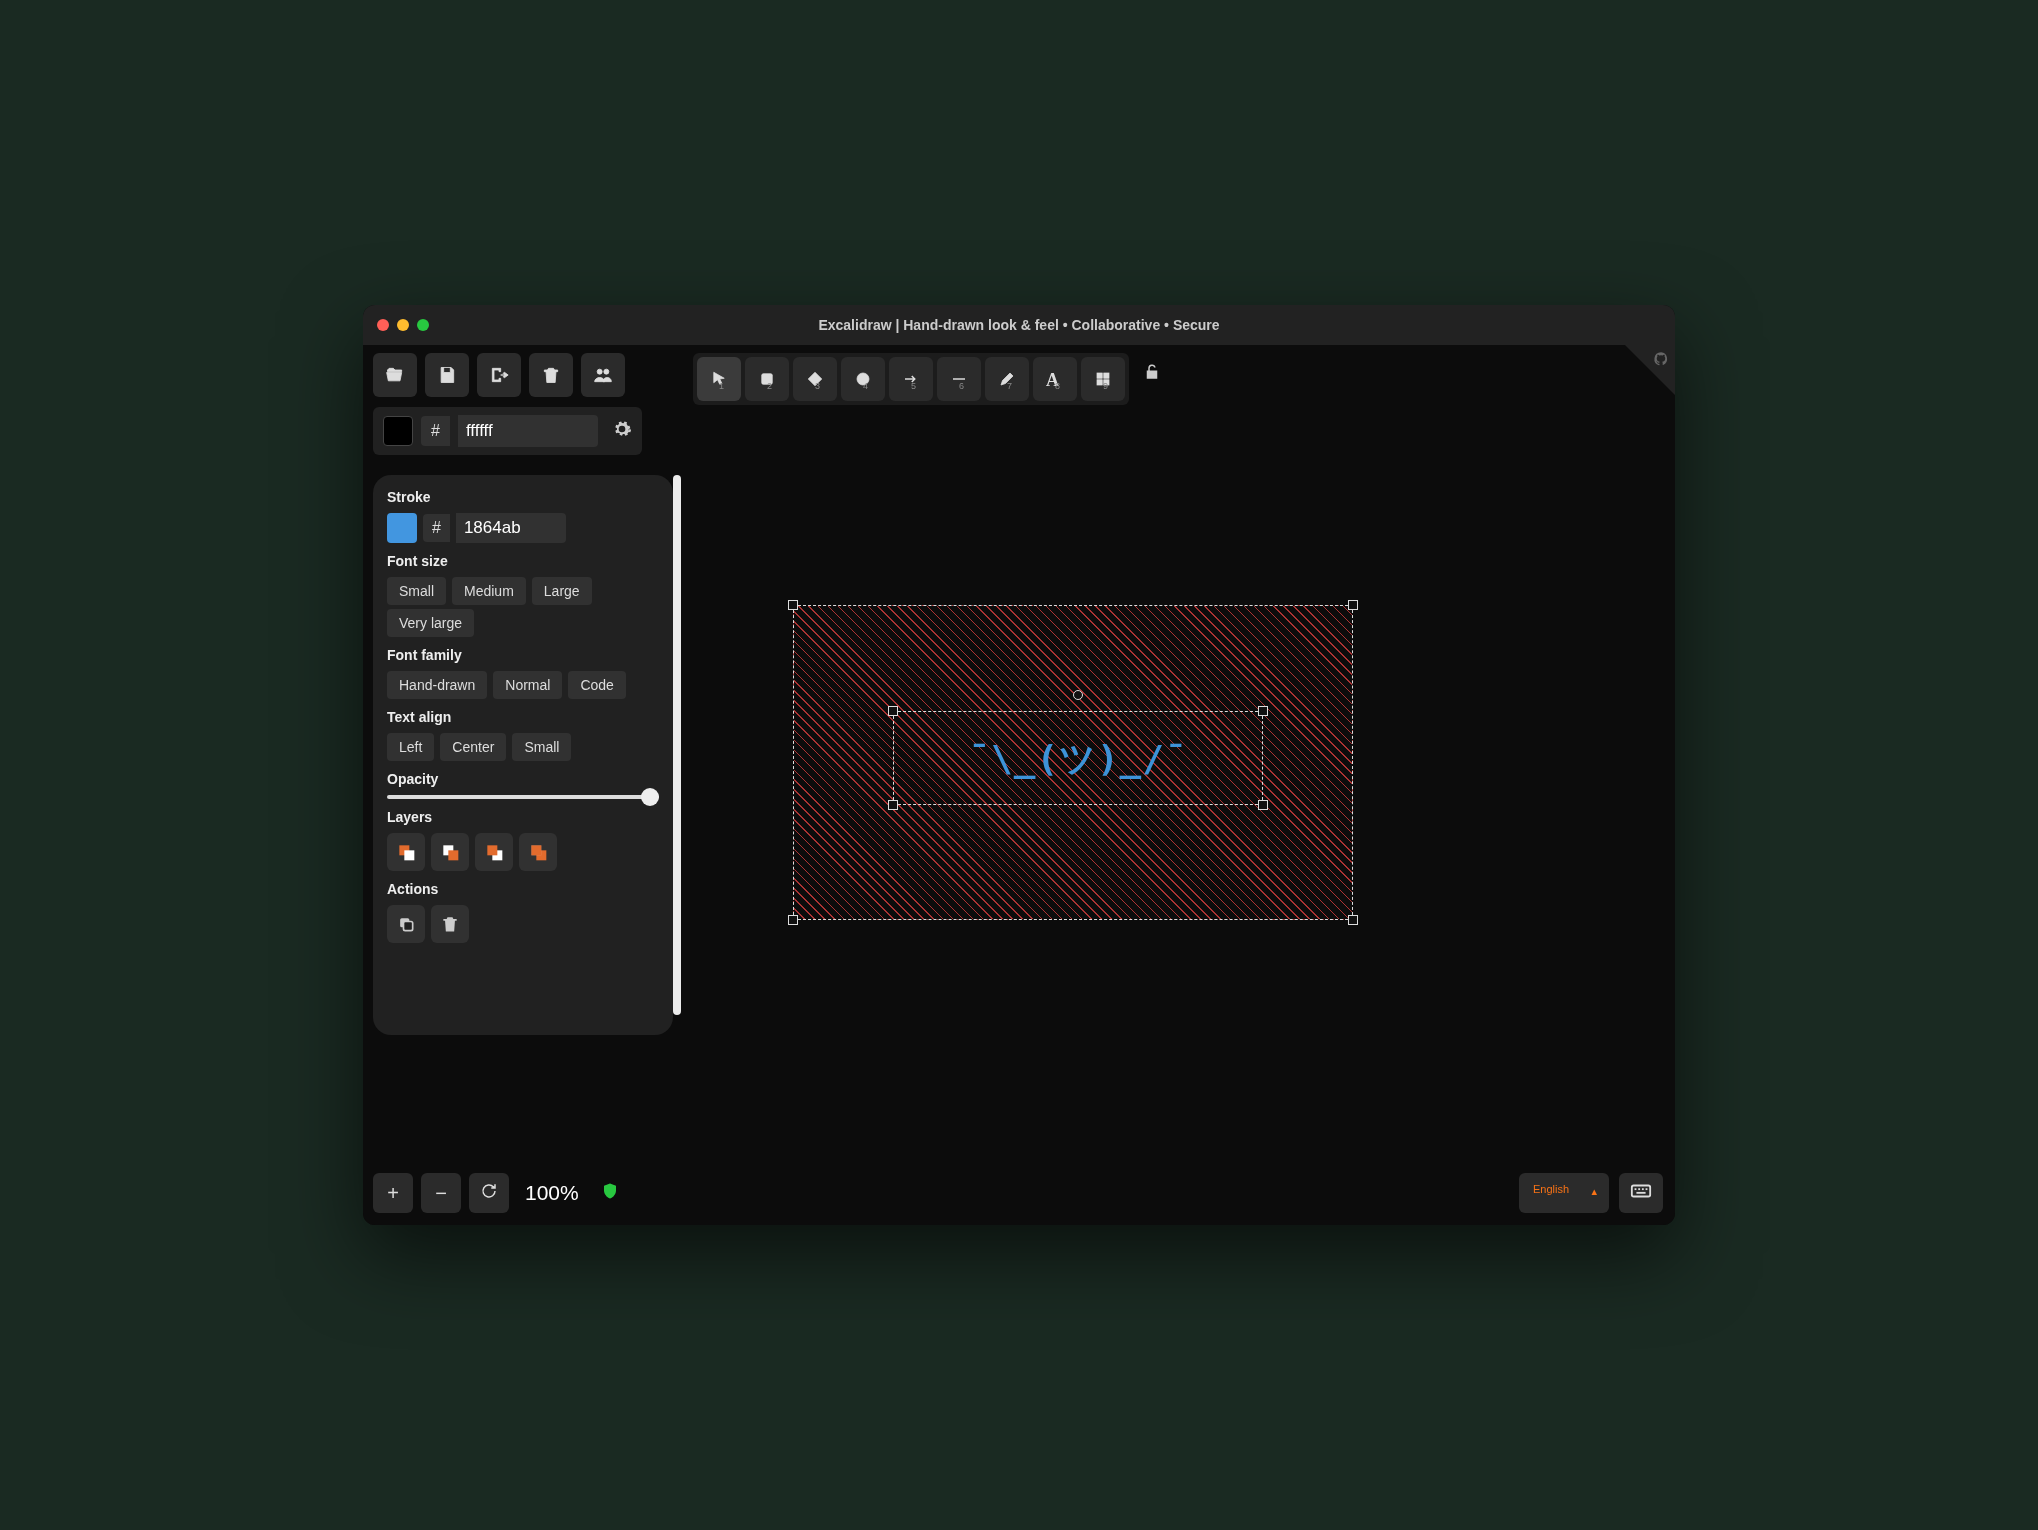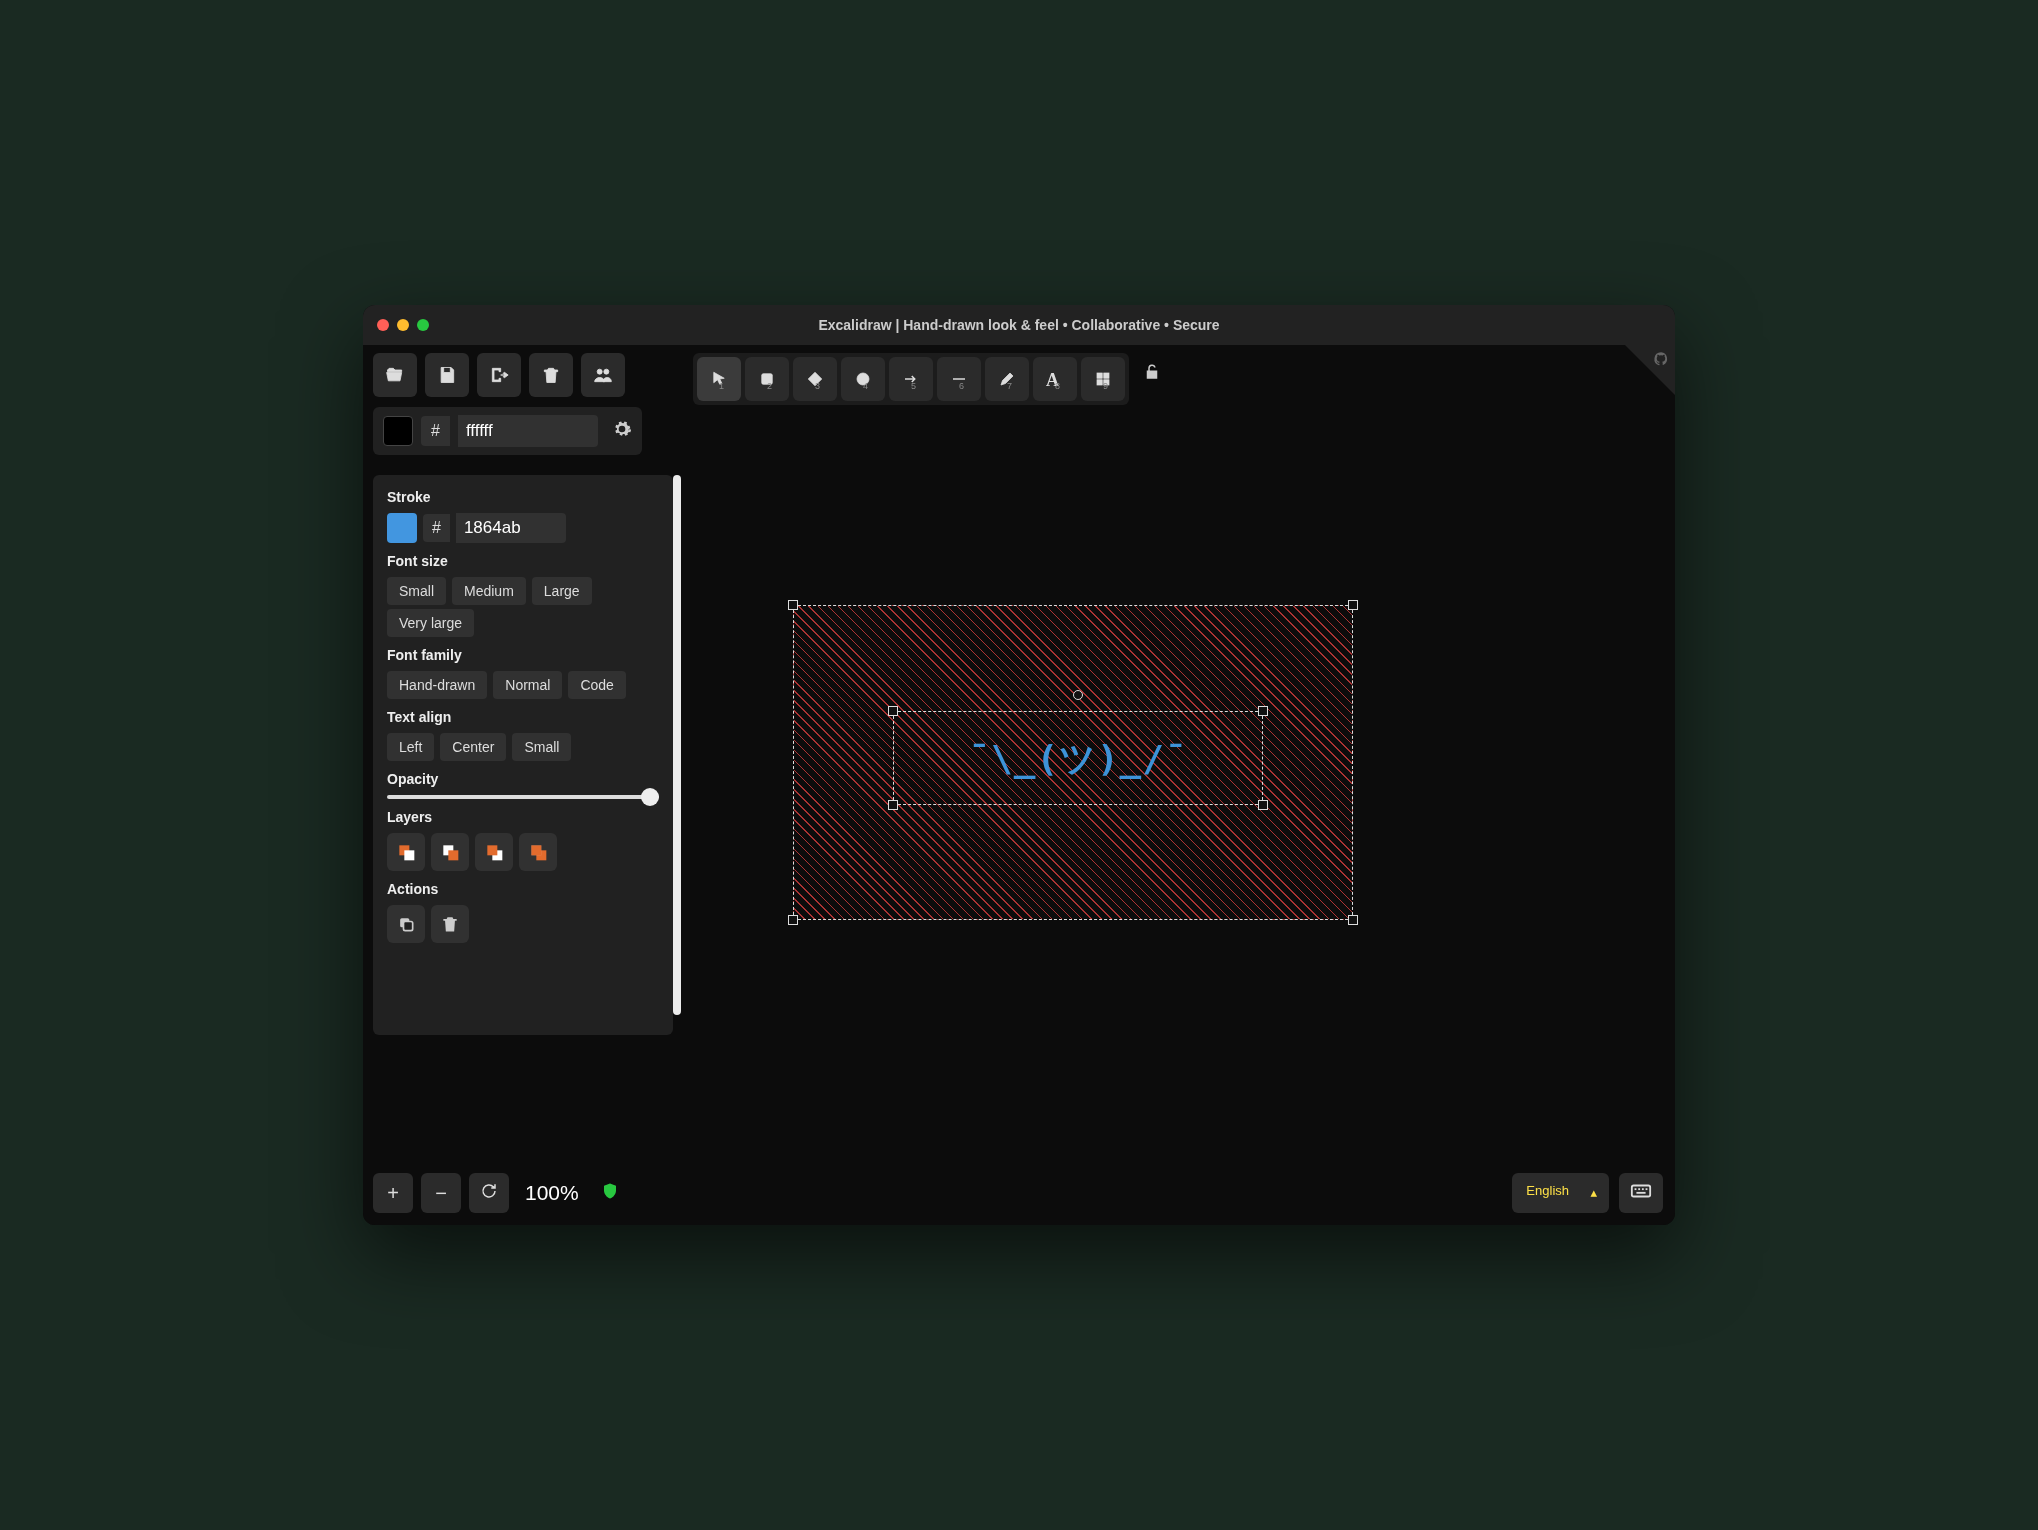--- a/index.html
+++ b/index.html
@@ -32,42 +32,42 @@
   .corner-icon { position:absolute; top:6px; right:6px; color:#666; z-index:30;}
 
   
   .colorrow { position:absolute; top:62px; left:10px; display:flex; align-items:center; gap:8px; background:#212121; padding:8px 10px; border-radius:6px; z-index:30;}
   .swatch { width:30px; height:30px; border-radius:4px; border:1px solid #444;}
   .hash { background:#313131; color:#ddd; padding:6px 10px; border-radius:4px 0 0 4px; font-size:16px;}
   .hexfield { background:#313131; color:#fff; border:none; padding:6px 8px; width:140px; font-size:17px; border-radius:0 4px 4px 0;}
   .gear { margin-left:6px; color:#ccc; cursor:pointer; }
 
   
-  .panel { position:absolute; top:130px; left:10px; width:300px; height:560px; background:#212121; border-radius:6px; padding:14px; color:#eee; overflow-y:auto; z-index:30;}
+  .panel { position:absolute; top:130px; left:10px; width:300px; height:560px; background:#212121; border-radius:18px; padding:14px; color:#eee; overflow-y:auto; z-index:30;}
   .panel h4 { font-size:14px; font-weight:700; margin:10px 0 8px; }
   .panel h4:first-child{margin-top:0;}
   .row { display:flex; align-items:center; gap:6px; flex-wrap:wrap; margin-bottom:4px;}
   .chip { background:#313131; color:#ddd; padding:6px 12px; border-radius:4px; font-size:14px; cursor:pointer;}
   .swatch2 { width:30px; height:30px; border-radius:4px; }
   .hash2 { background:#313131; color:#ddd; padding:5px 9px; border-radius:4px 0 0 4px; font-size:16px;}
   .hexfield2 { background:#313131; color:#fff; border:none; padding:5px 8px; width:110px; font-size:17px; border-radius:0 4px 4px 0;}
   .opacity { width:100%; display:flex; align-items:center; margin:6px 0 10px;}
   .track { flex:1; height:4px; background:#ddd; border-radius:2px; position:relative;}
   .knob { position:absolute; right:0; top:-7px; width:18px; height:18px; background:#eee; border-radius:50%;}
   .layerbtn,.actbtn { width:38px; height:38px; background:#313131; border-radius:6px; display:flex; align-items:center; justify-content:center; cursor:pointer; position:relative;}
   .layerbtn svg,.actbtn svg{width:20px; height:20px;}
   .scrollbar-handle{ position:absolute; right:2px; top:130px; width:8px; height:560px; background:#ececec; border-radius:4px; z-index:31;}
 
   
   .bottomleft { position:absolute; bottom:12px; left:10px; display:flex; align-items:center; gap:8px; z-index:30;}
   .bbtn { width:40px; height:40px; background:#2b2b2b; border-radius:6px; display:flex; align-items:center; justify-content:center; color:#ddd; cursor:pointer; font-size:20px;}
   .zoom { color:#fff; font-size:21px; padding:0 8px;}
   .shield { color:#28c840; font-size:18px; margin-left:6px;}
   .bottomright { position:absolute; bottom:12px; right:12px; display:flex; gap:10px; z-index:30;}
-  .langsel { background:#2b2b2b; color:#fde047; padding:10px 40px 10px 14px; border-radius:6px; font-size:13px; position:relative; cursor:pointer;}
+  .langsel { background:#2b2b2b; color:#f97316; padding:10px 40px 10px 14px; border-radius:6px; font-size:11px; position:relative; cursor:pointer;}
   .langsel .caret{ position:absolute; right:12px; top:12px; }
   .kbd { width:44px; height:40px; background:#2b2b2b; border-radius:6px; display:flex; align-items:center; justify-content:center; color:#ddd; cursor:pointer;}
 
   
   .hatch { position:absolute; top:260px; left:430px; width:560px; height:315px; border:1.5px dashed #ddd; z-index:10;
     background-image:repeating-linear-gradient(45deg,#a33 0 1px, transparent 1px 7px);
   }
   .sel { position:absolute; top:366px; left:530px; width:370px; height:94px; border:1.5px dashed #ddd; z-index:12;}
   .handle { position:absolute; width:10px; height:10px; background:#111; border:1.5px solid #ddd;}
   .h-tl{top:-6px;left:-6px;} .h-tr{top:-6px;right:-6px;} .h-bl{bottom:-6px;left:-6px;} .h-br{bottom:-6px;right:-6px;}

